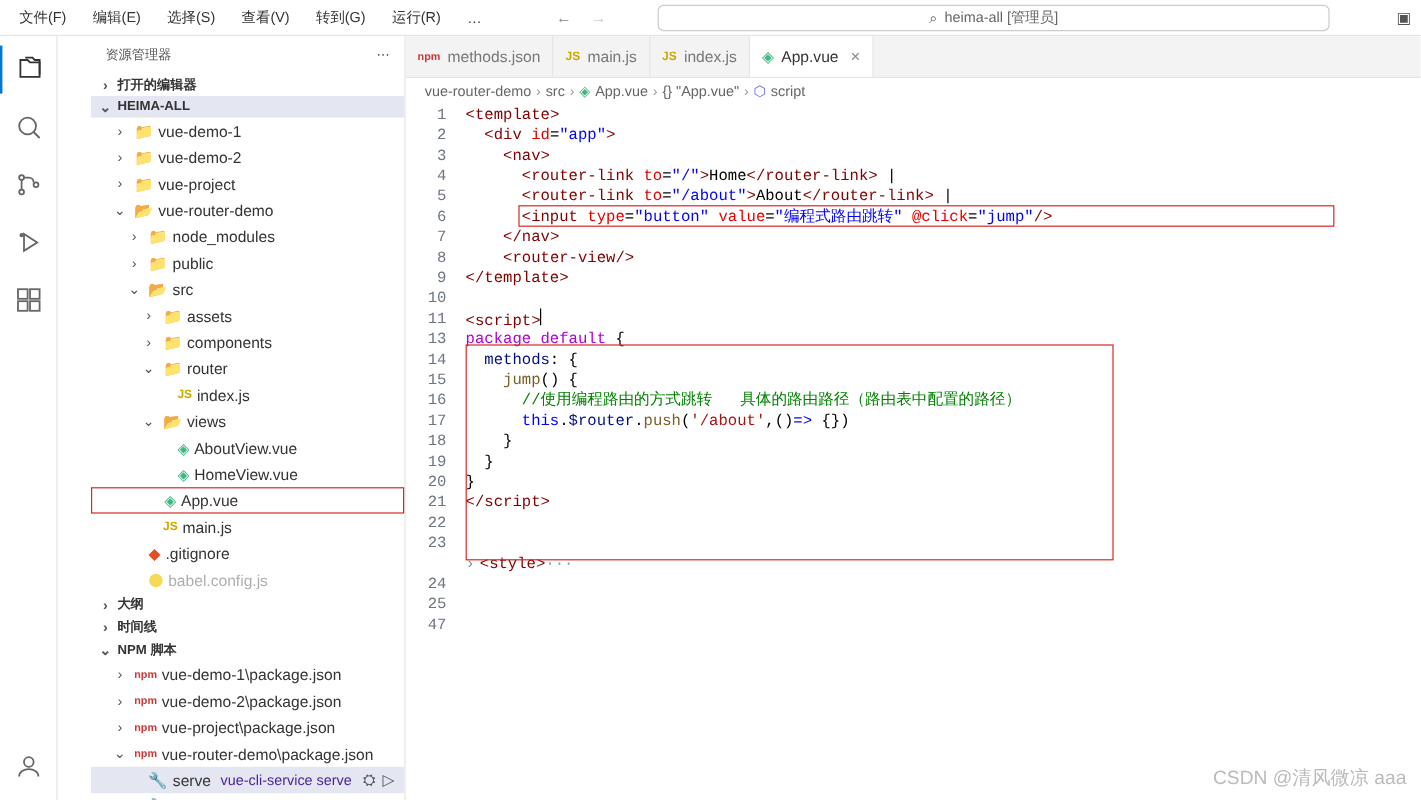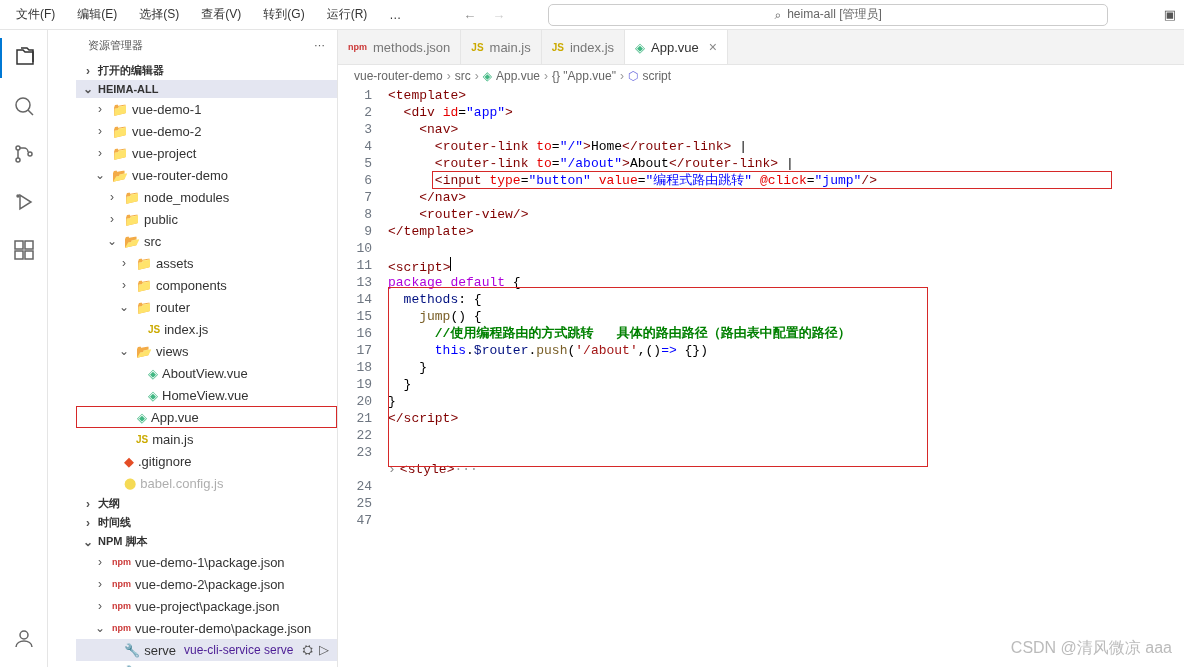--- a/index.html
+++ b/index.html
@@ -57,21 +57,21 @@
     .gutter { width: 50px; text-align: right; padding-right: 16px; color: #237893; user-select: none; }
     .gutter-line { height: 17px; color: #6e7681; }
     .code-content { flex: 1; position: relative; }
     .code-line { height: 17px; white-space: pre; }
     
     
     .tag-bracket { color: #800000; }
     .tag-name { color: #800000; }
     .attr-name { color: #e50000; }
     .attr-value { color: #0000ff; }
-    .comment { color: #008000; font-weight: bold; }
+    .comment { color: #008000; }
     .keyword { color: #0000ff; }
     .keyword2 { color: #af00db; }
     .string { color: #a31515; }
     .func { color: #795e26; }
     .prop { color: #001080; }
     .punct { color: #000; }
     .plain { color: #000; }
     .this-kw { color: #0000ff; }
     
     

